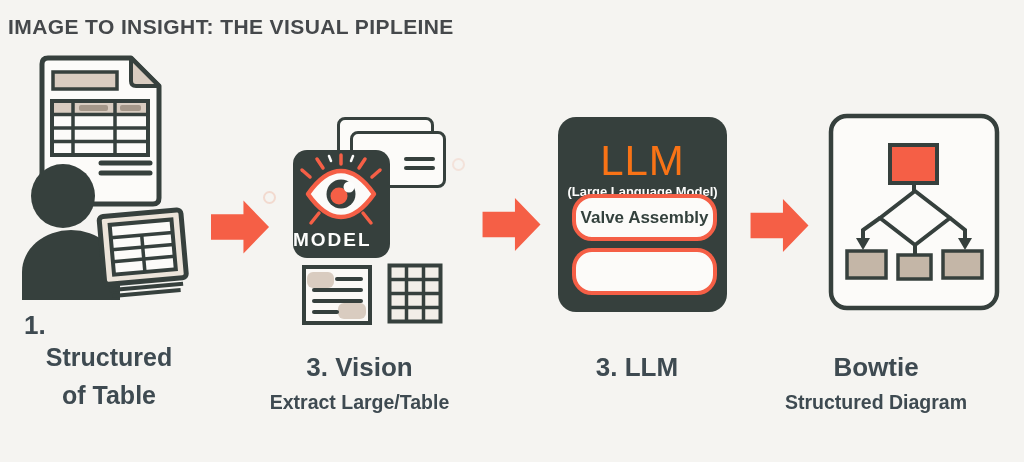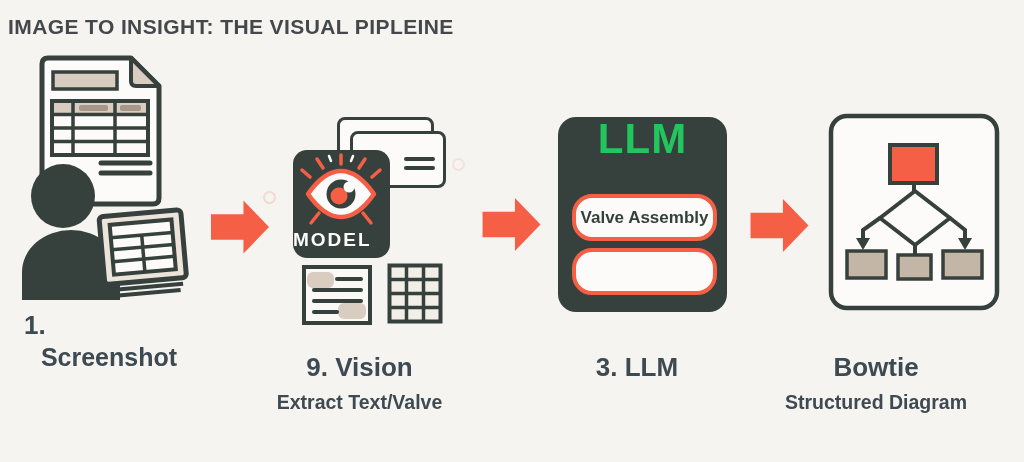--- a/index.html
+++ b/index.html
@@ -43,21 +43,21 @@
   .mini-doc{
     left:302px; top:265px; width:62px; height:52px;
     background:#fbf9f6; border:4px solid var(--ink);
   }
   .blob{ position:absolute; background:var(--beige); border-radius:6px;}
   
   .llm-box{
     left:558px; top:117px; width:169px; height:195px; border-radius:18px;
     background:var(--ink); text-align:center;
   }
-  .llm-title{ margin-top:0; color:#22c55e; font-size:42px; font-weight:bold;
+  .llm-title{ margin-top:22px; color:#f97316; font-size:42px; font-weight:normal;
     letter-spacing:1px; line-height:44px;}
   .llm-subtitle{ color:#fdfdfc; font-size:13px; font-weight:bold; margin-top:1px;}
   .llm-slot{
     position:absolute; left:14px; width:137px; height:39px;
     background:var(--card); border:4.5px solid var(--accent); border-radius:20px;
     font-size:17px; font-weight:bold; color:var(--field_text);
     display:flex; align-items:center; justify-content:center;
   }
   .slot1{ top:77px;} .slot2{ top:131px;}
   .ring{ position:absolute; border:2px solid #f0c8b9; border-radius:50%;}
@@ -105,21 +105,22 @@
         <line x1="107" y1="185" x2="169" y2="185"></line>
         <line x1="107" y1="197" x2="169" y2="197"></line>
         <line x1="107" y1="209" x2="169" y2="209"></line>
         <line x1="138" y1="185" x2="138" y2="222"></line>
       </g>
     </g>
   </svg>
 
   <div class="abs step1-num">1.</div>
   <div class="abs step1-lines">
-    <div>Screenshot</div>
+    <div>Structured</div>
+    <div>of Table</div>
   </div>
 
   <svg class="abs" style="left:211px; top:199px;" width="59" height="56" viewBox="0 0 60 56">
     <polygon class="f-accent" points="0,15 33,15 33,1 59,28 33,55 33,41 0,41"></polygon>
   </svg>
   <div class="ring" style="left:263px; top:191px; width:9px; height:9px; opacity:.6;"></div>
 
   <div class="abs cardlet" style="left:337px; top:117px; width:91px; height:51px;"></div>
   <div class="abs cardlet" style="left:350px; top:131px; width:90px; height:51px;">
     <div class="card-line" style="left:51px; top:23px; width:31px; height:4px;"></div>
@@ -163,31 +164,32 @@
     <g class="s-ink nf" stroke-width="3.5">
       <line x1="19.5" y1="2.5" x2="19.5" y2="58.5"></line>
       <line x1="36.5" y1="2.5" x2="36.5" y2="58.5"></line>
       <line x1="2.5" y1="16.5" x2="53.5" y2="16.5"></line>
       <line x1="2.5" y1="30.5" x2="53.5" y2="30.5"></line>
       <line x1="2.5" y1="44.5" x2="53.5" y2="44.5"></line>
     </g>
   </svg>
 
   <div class="abs caption" style="left:257px; top:352px; width:205px;">
-    <div class="big">9. Vision</div>
-    <div class="sub">Extract Text/Valve</div>
+    <div class="big">3. Vision</div>
+    <div class="sub">Extract Large/Table</div>
   </div>
 
   <svg class="abs" style="left:482px; top:197px;" width="60" height="55" viewBox="0 0 60 56">
     <polygon class="f-accent" points="0,15 33,15 33,1 59,28 33,55 33,41 0,41"></polygon>
   </svg>
   <div class="ring" style="left:452px; top:158px; width:9px; height:9px; opacity:.4;"></div>
 
   <div class="abs llm-box">
     <div class="llm-title">LLM</div>
+    <div class="llm-subtitle">(Large Language Model)</div>
     <div class="llm-slot slot1">Valve Assembly</div>
     <div class="llm-slot slot2"></div>
   </div>
 
   <div class="abs caption" style="left:552px; top:352px; width:170px;text-align:center;">
     <div class="big">3. LLM</div>
   </div>
 
   <svg class="abs" style="left:750px; top:198px;" width="60" height="55" viewBox="0 0 60 56">
     <polygon class="f-accent" points="0,15 33,15 33,1 59,28 33,55 33,41 0,41"></polygon>

